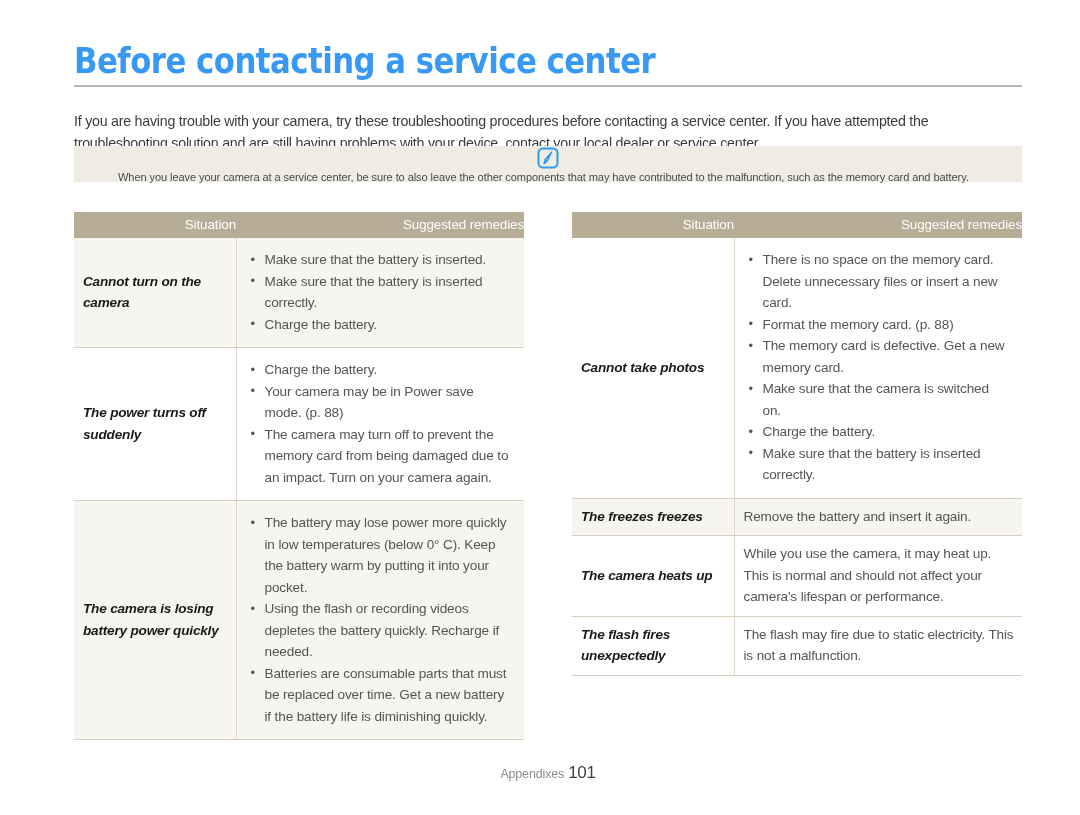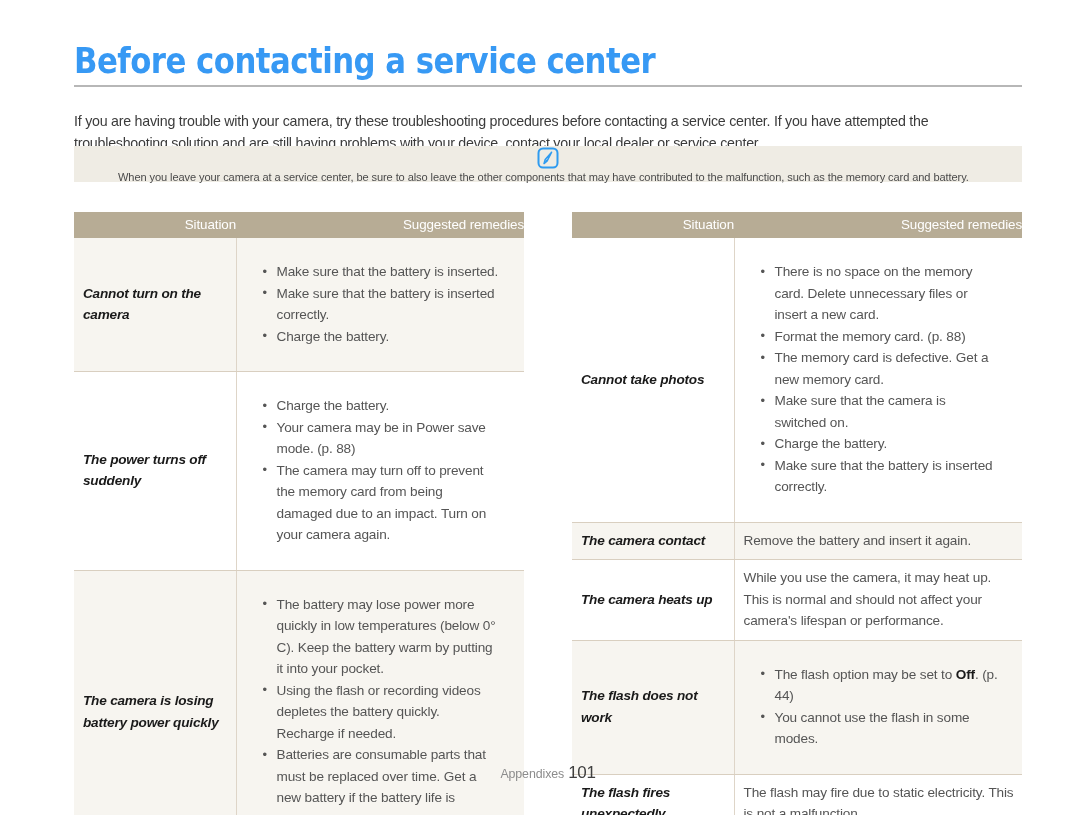--- a/index.html
+++ b/index.html
@@ -134,21 +134,21 @@
     font-size: 13.6px;
     letter-spacing: -0.2px;
     border-right: 1px solid #ded5c8;
     padding-left: 9px;
     font-style: italic;
   }
   table.tbl tbody tr.shaded td { background: #f7f5f0; }
   table.tbl tbody tr.plain  td { background: #ffffff; }
 
   ul.remedies {
-    margin: 16px;
+    margin: 4px;
     padding: 0;
     list-style: none;
   }
   ul.remedies > li {
     position: relative;
     padding-left: 15px;
     margin: 0;
   }
   ul.remedies > li::before {
     content: "\2022";
@@ -272,40 +272,31 @@
                 <li>There is no space on the memory card. Delete unnecessary files or insert a new card.</li>
                 <li>Format the memory card. (p. 88)</li>
                 <li>The memory card is defective. Get a new memory card.</li>
                 <li>Make sure that the camera is switched on.</li>
                 <li>Charge the battery.</li>
                 <li>Make sure that the battery is inserted correctly.</li>
               </ul>
             </td>
           </tr>
           <tr class="shaded">
-            <td class="situation">The camera contact</td>
+            <td class="situation">The freezes freezes</td>
             <td class="remedies">
               <div class="plainlines">Remove the battery and insert it again.</div>
             </td>
           </tr>
           <tr class="plain">
             <td class="situation">The camera heats up</td>
             <td class="remedies">
               <div class="plainlines">While you use the camera, it may heat up. This is normal and should not affect your camera's lifespan or performance.</div>
             </td>
           </tr>
-          <tr class="shaded">
-            <td class="situation">The flash does not work</td>
-            <td class="remedies">
-              <ul class="remedies">
-                <li>The flash option may be set to <b class="inline-b">Off</b>. (p. 44)</li>
-                <li>You cannot use the flash in some modes.</li>
-              </ul>
-            </td>
-          </tr>
           <tr class="plain">
             <td class="situation">The flash fires unexpectedly</td>
             <td class="remedies">
               <div class="plainlines">The flash may fire due to static electricity. This is not a malfunction.</div>
             </td>
           </tr>
         </tbody>
     </table>
   </div>
 

